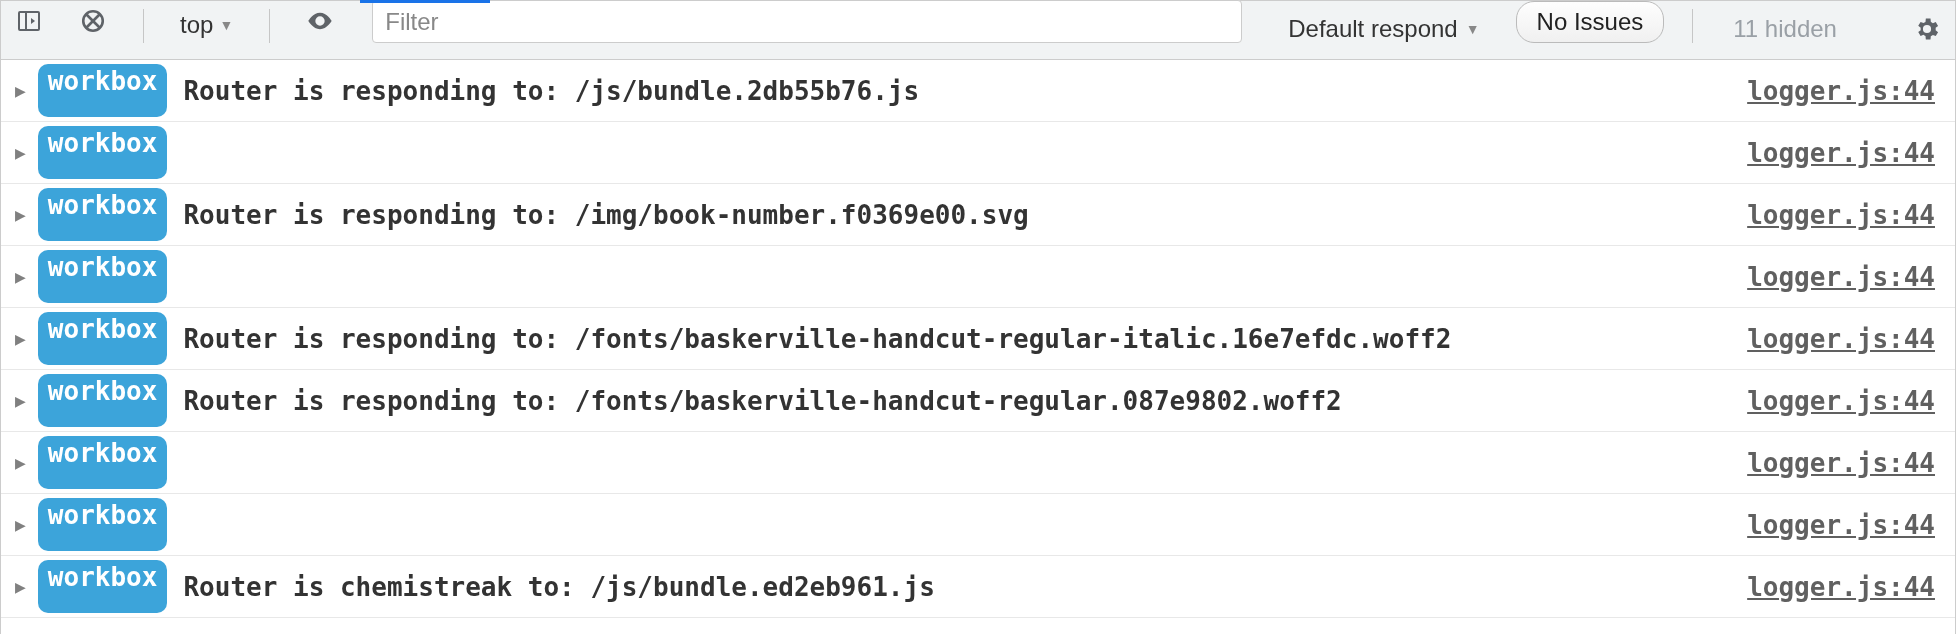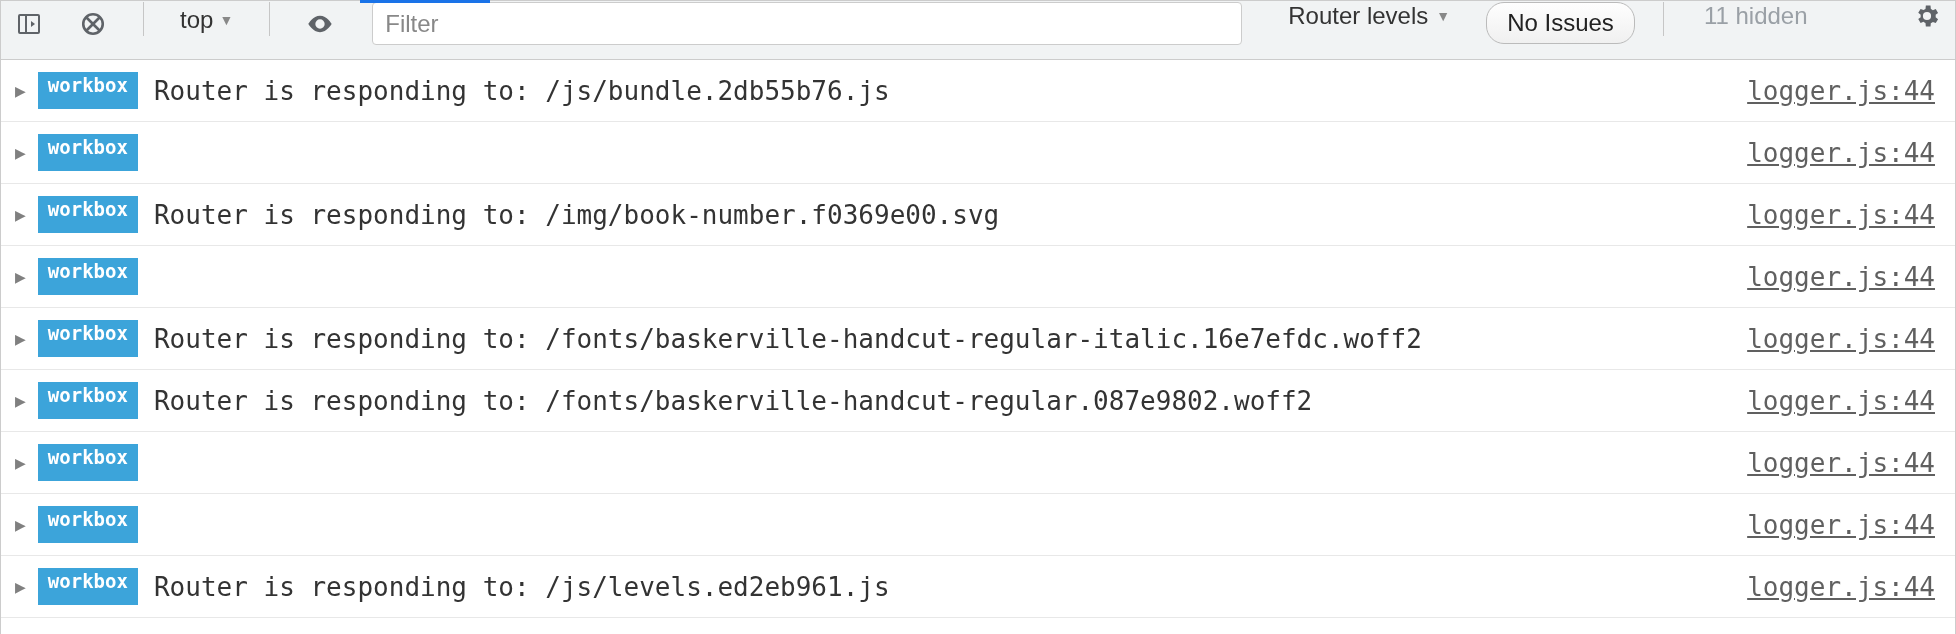--- a/index.html
+++ b/index.html
@@ -9,26 +9,26 @@
     font-family: -apple-system, BlinkMacSystemFont, "Segoe UI", Helvetica, Arial, sans-serif;
     background: #fff;
     width: 1956px;
   }
   .container {
     border: 1px solid #ccc;
     border-top: 0;
   }
   .toolbar {
     display: flex;
-    align-items: flex-start;
+    align-items: flex-end;
     height: 60px;
     background: #f1f3f4;
     border-top: 1px solid #ccc;
     border-bottom: 1px solid #ccc;
-    padding: 1px 6px;
+    padding: 16px 6px;
     gap: 20px;
   }
   .toolbar-icon {
     width: 44px;
     height: 44px;
     display: flex;
     align-items: center;
     justify-content: center;
     color: #5f6368;
     cursor: pointer;
@@ -105,31 +105,31 @@
   .expand-triangle {
     color: #808080;
     margin-right: 12px;
     cursor: pointer;
     font-size: 18px;
   }
   .badge {
     background: #3ca4da;
     color: #fff;
     font-weight: 700;
-    border-radius: 0;
-    padding: 2px 10px 12px 10px;
+    border-radius: 10px;
+    padding: 2px 10px 20px 10px;
     margin-right: 16px;
-    font-size: 19px;
+    font-size: 26px;
     line-height: 1.2;
   }
-  .msg { color: #333; font-weight: 400; }
+  .msg { color: #333; font-weight: 700; }
   .row-spacer { flex: 1; }
   .source-link {
     color: #606060;
-    font-weight: 400;
+    font-weight: 700;
     text-decoration: underline;
     cursor: pointer;
   }
   .prompt-row {
     height: 46px;
     display: flex;
     align-items: center;
     padding-left: 12px;
   }
   .prompt-caret {
@@ -177,21 +177,21 @@
       </div>
       <div class="toolbar-sep"></div>
       <div class="toolbar-icon">
         <svg width="28" height="28" viewBox="0 0 24 24" fill="#5f6368">
           <path d="M12 5C6 5 2 12 2 12s4 7 10 7 10-7 10-7-4-7-10-7zm0 11a4 4 0 110-8 4 4 0 010 8z"></path>
           <circle cx="12" cy="12" r="2" fill="#f1f3f4"></circle>
         </svg>
       </div>
       <input class="filter-input" type="text" placeholder="Filter" style="">
       <div class="levels">
-        <span>Router levels</span>
+        <span>Default respond</span>
         <span class="dropdown-triangle">▼</span>
       </div>
       <button class="issues-btn">
         <span>No Issues</span>
       </button>
       <div class="toolbar-sep"></div>
       <div class="hidden-text">11 hidden</div>
       <div class="spacer"></div>
       <div class="gear">
         <svg width="28" height="28" viewBox="0 0 24 24" fill="#5f6368">
@@ -249,21 +249,21 @@
         </div>
         <div class="log-row">
           <span class="expand-triangle">▶</span>
           <span class="badge">workbox</span>
           <span class="row-spacer"></span>
           <span class="source-link">logger.js:44</span>
         </div>
         <div class="log-row">
           <span class="expand-triangle">▶</span>
           <span class="badge">workbox</span>
-          <span class="msg">Router is responding to: /js/levels.ed2eb961.js</span>
+          <span class="msg">Router is chemistreak to: /js/bundle.ed2eb961.js</span>
           <span class="row-spacer"></span>
           <span class="source-link">logger.js:44</span>
         </div>
       </div>
 
     <div class="prompt-row">
       <span class="prompt-caret">&gt;</span>
     </div>
 
   </div>

